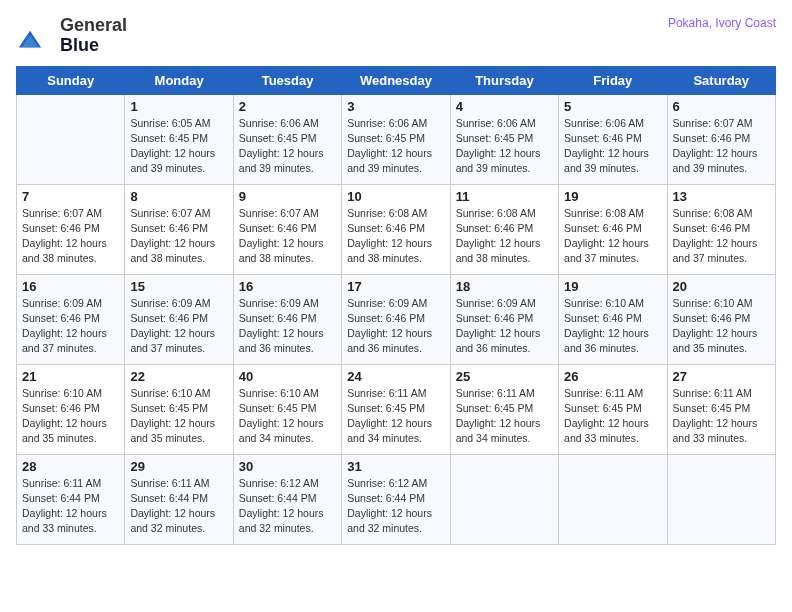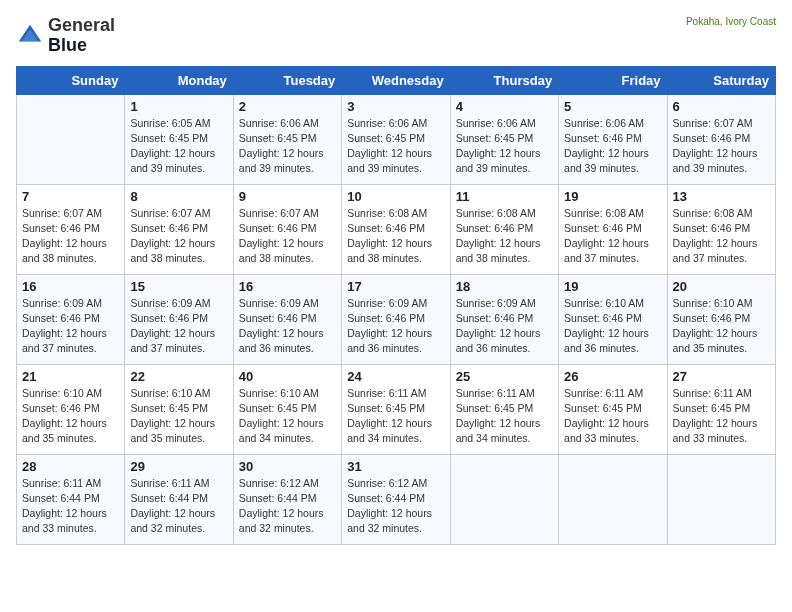--- a/index.html
+++ b/index.html
@@ -11,22 +11,22 @@
       padding: 16px;
     }
     .header {
       display: flex;
       justify-content: space-between;
       align-items: flex-start;
       margin-bottom: 10px;
     }
     .logo {
       display: flex;
-      align-items: center;
-      gap: 4px;
+      align-items: flex-end;
+      gap: 16px;
     }
     .logo-text-general {
       font-size: 18px;
       font-weight: bold;
       color: #333;
       line-height: 1.1;
     }
     .logo-text-blue {
       font-size: 18px;
       font-weight: bold;
@@ -40,33 +40,33 @@
     .title-block {
       text-align: right;
     }
     .title-block h1 {
       font-size: 36px;
       font-weight: bold;
       color: #222;
       line-height: 1.1;
     }
     .title-block h2 {
-      font-size: 10px;
-      color: #4d7c0f;
+      font-size: 12px;
+      color: #8b5cf6;
       font-weight: normal;
     }
     .calendar {
       width: 100%;
       border-collapse: collapse;
       font-size: 11px;
     }
     .calendar th {
       background-color: #2563c0;
       color: #fff;
-      text-align: right;
+      text-align: center;
       padding: 6px 6px;
       font-size: 13px;
       font-weight: bold;
       border: 1px solid #2563c0;
     }
     .calendar td {
       border: 1px solid #ccc;
       vertical-align: top;
       padding: 4px 5px;
       height: 90px;

